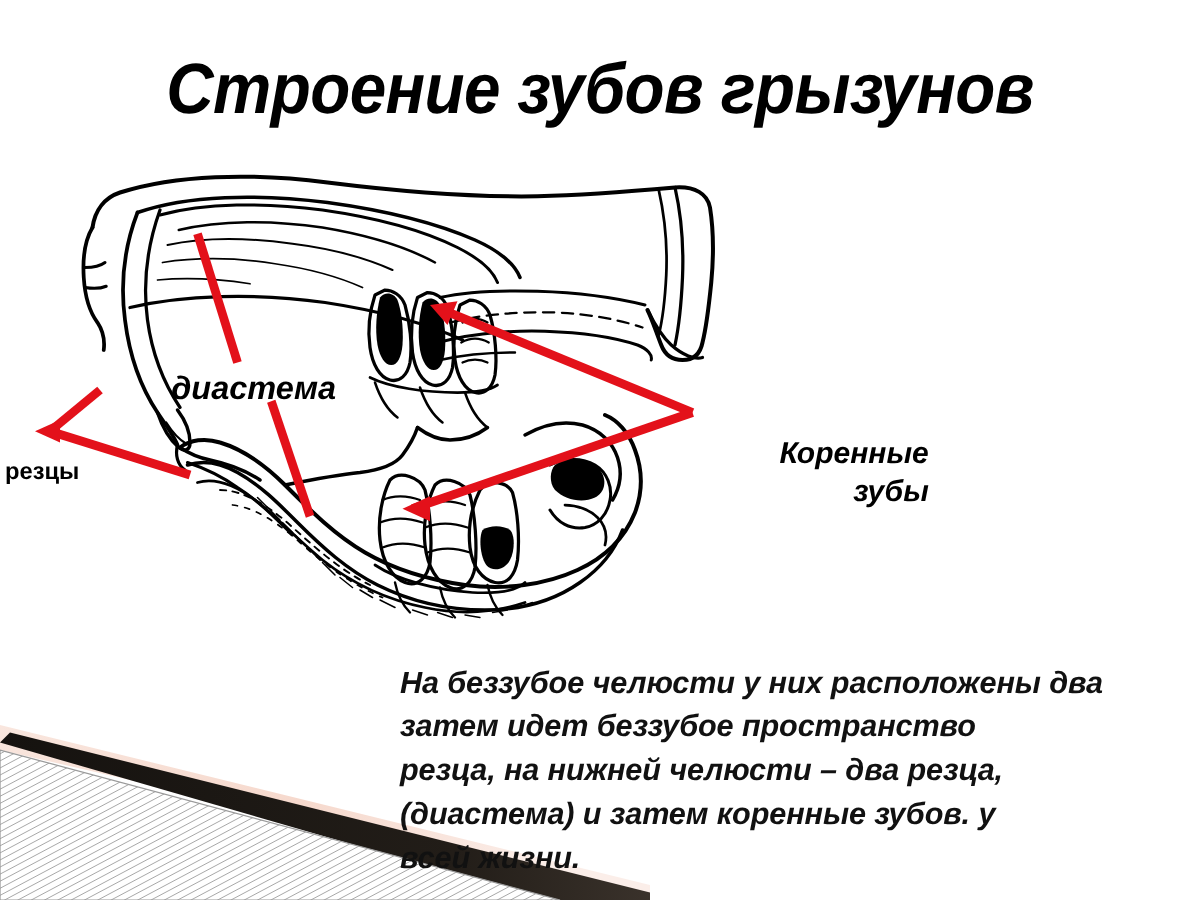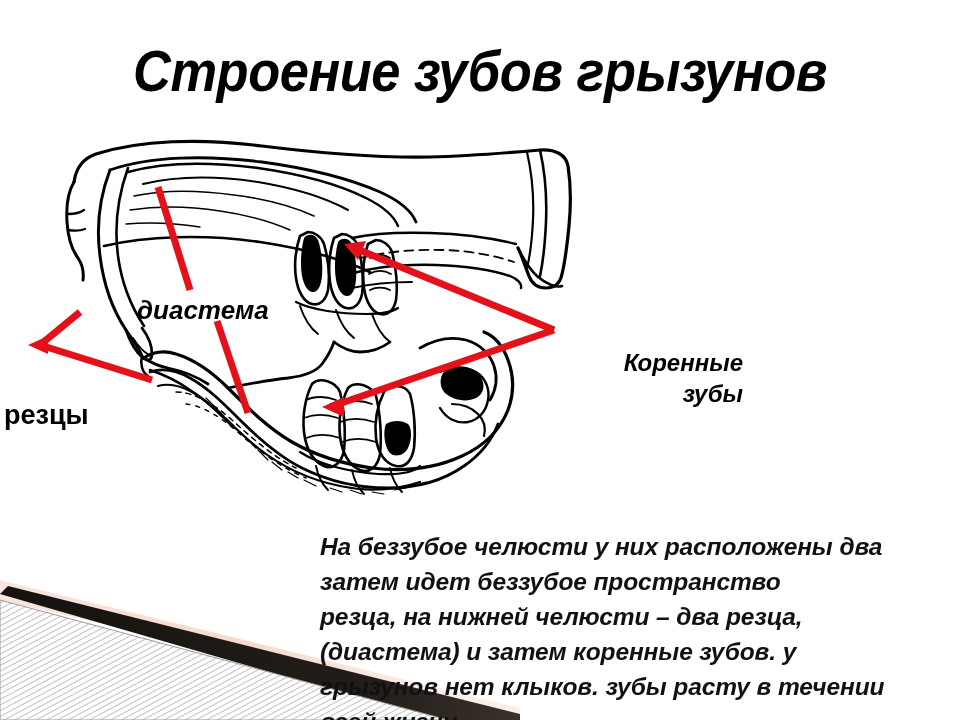--- a/index.html
+++ b/index.html
@@ -52,22 +52,22 @@
     font-style:italic;
     color:#000000;
     white-space:nowrap;
   }
   .label-diastema{
     left:137px;top:295px;
     font-size:26px;
     font-style:italic;
   }
   .label-reztsy{
-    left:4px;top:400px;
-    font-size:27px;
+    left:4px;top:367px;
+    font-size:19px;
     font-style:normal;
     letter-spacing:0px;
   }
   .label-molars{
     left:553px;top:348px;
     width:190px;
     text-align:right;
     font-size:24px;
     line-height:1.28;
     white-space:normal;
@@ -293,21 +293,20 @@
   <div class="label label-molars">
     <div>Коренные</div>
     <div>зубы</div>
   </div>
 
   <div class="body-text">
     <div>На беззубое челюсти у них расположены два</div>
     <div>затем идет беззубое пространство</div>
     <div>резца, на нижней челюсти – два резца,</div>
     <div>(диастема) и затем коренные зубов. у</div>
-    <div>грызунов нет клыков. зубы расту в течении</div>
     <div>всей жизни.</div>
   </div>
 
   <svg class="deco" viewBox="0 0 520 140" xmlns="http://www.w3.org/2000/svg">
     <defs>
       <pattern id="hatch" width="5" height="5" patternUnits="userSpaceOnUse" patternTransform="rotate(62)">
         <rect width="5" height="5" fill="#ffffff"></rect>
         <line x1="0" y1="0" x2="0" y2="5" stroke="#8e8e8e" stroke-width="1.1"></line>
       </pattern>
       <linearGradient id="pinkgrad" x1="0" y1="0" x2="1" y2="0.35">

